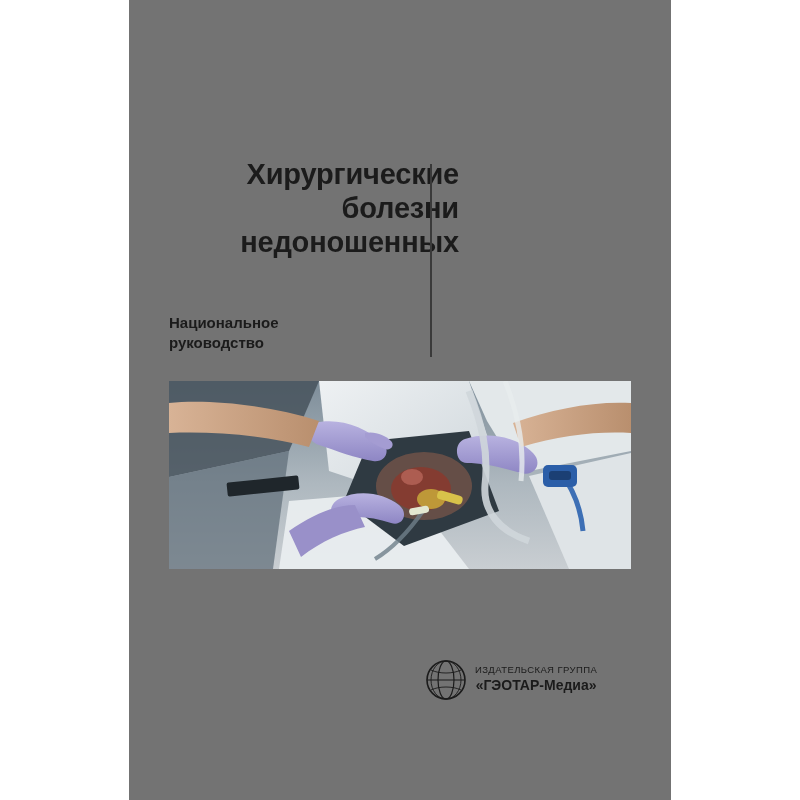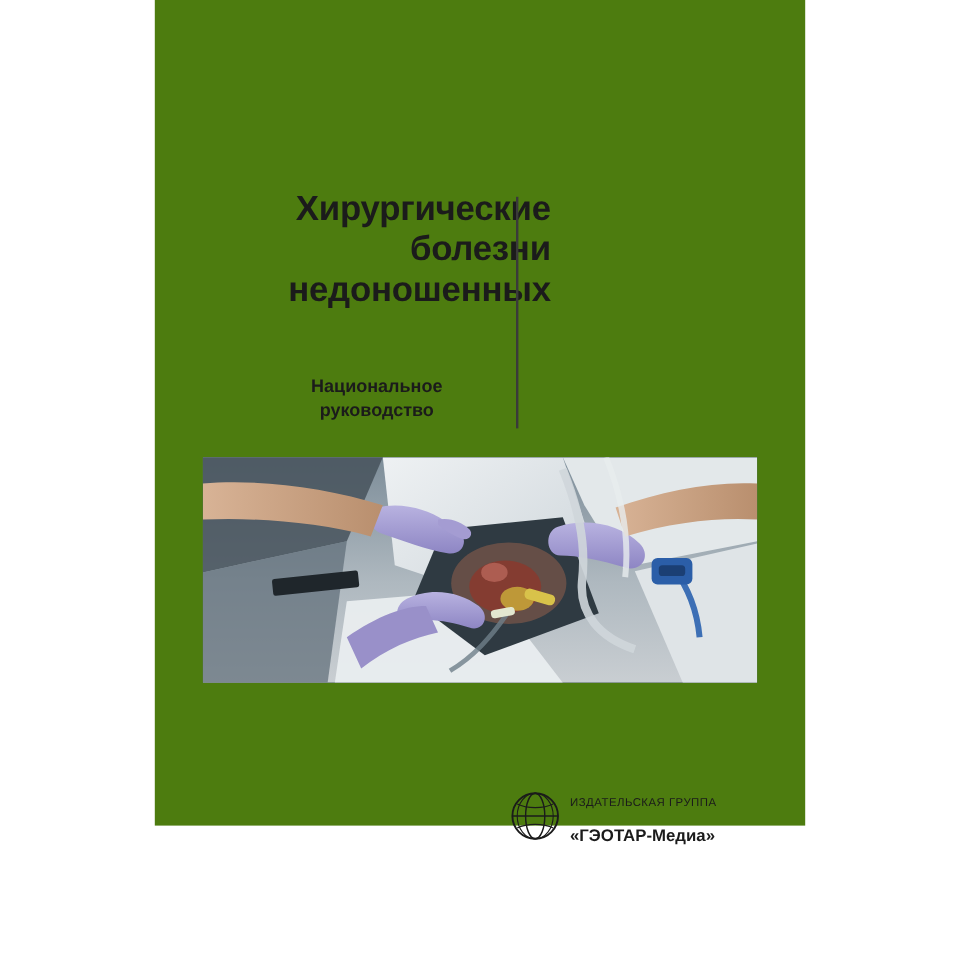--- a/index.html
+++ b/index.html
@@ -17,22 +17,22 @@
     position: relative;
     width: 800px;
     height: 800px;
     background: #ffffff;
   }
   .book-cover {
     position: absolute;
     left: 129px;
     top: 0px;
     width: 542px;
-    height: 688px;
-    background: #4d7c0f;
+    height: 800px;
+    background: #737373;
     box-sizing: border-box;
   }
   .title-block {
     position: absolute;
     left: 40px;
     top: 158px;
     width: 290px;
     text-align: right;
     color: #1b1b1b;
   }
@@ -40,21 +40,21 @@
     font-size: 29px;
     font-weight: bold;
     line-height: 1.17;
     letter-spacing: -0.2px;
   }
   .subtitle-block {
     position: absolute;
     left: 40px;
     top: 313px;
     width: 290px;
-    text-align: center;
+    text-align: left;
     color: #1b1b1b;
   }
   .subtitle-line {
     font-size: 15px;
     font-weight: bold;
     line-height: 1.35;
   }
   .divider {
     position: absolute;
     left: 301px;
@@ -98,33 +98,33 @@
     position: absolute;
     left: 0px;
     top: 2px;
     width: 42px;
     height: 42px;
   }
   .pub-text {
     position: absolute;
     left: 50px;
     top: 6px;
-    text-align: left;
+    text-align: center;
     color: #1b1b1b;
   }
   .pub-top {
     font-size: 9.5px;
     letter-spacing: 0.4px;
     line-height: 1.4;
   }
   .pub-bottom {
     font-size: 14px;
     font-weight: bold;
     line-height: 1.4;
-    margin-top: 11px;
+    margin-top: 0;
   }
 </style>
 </head>
 <body>
 
 <div class="page">
   <div class="book-cover">
 
     <div class="title-block">
       <div class="title-line">Хирургические</div>

